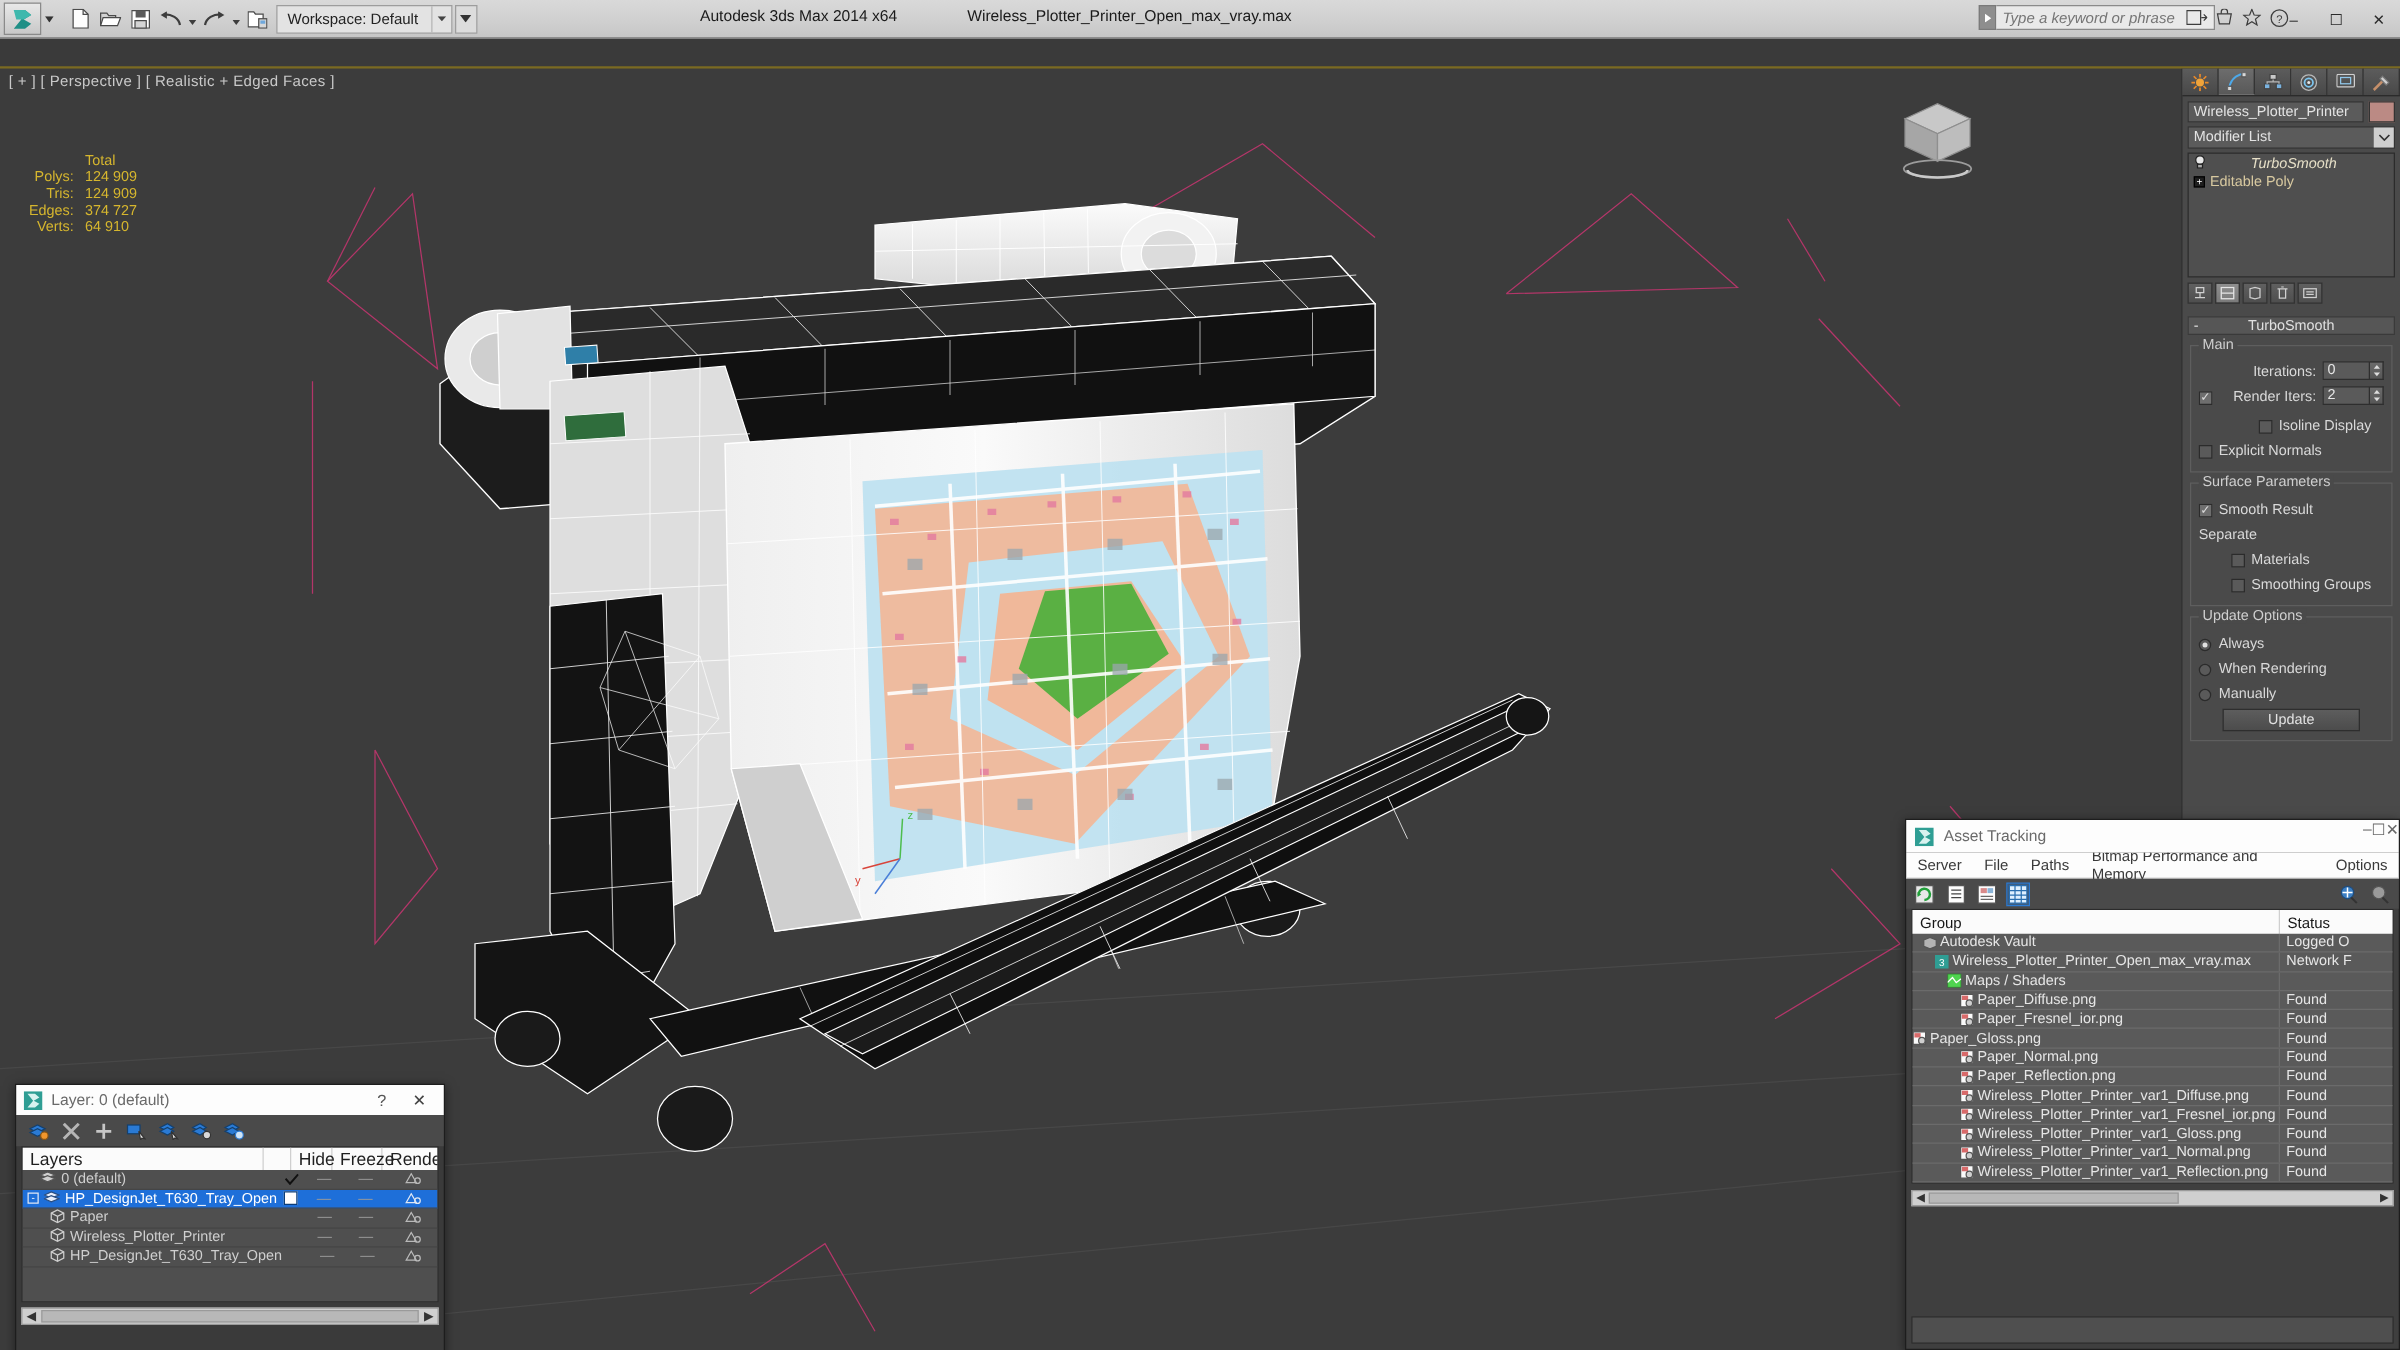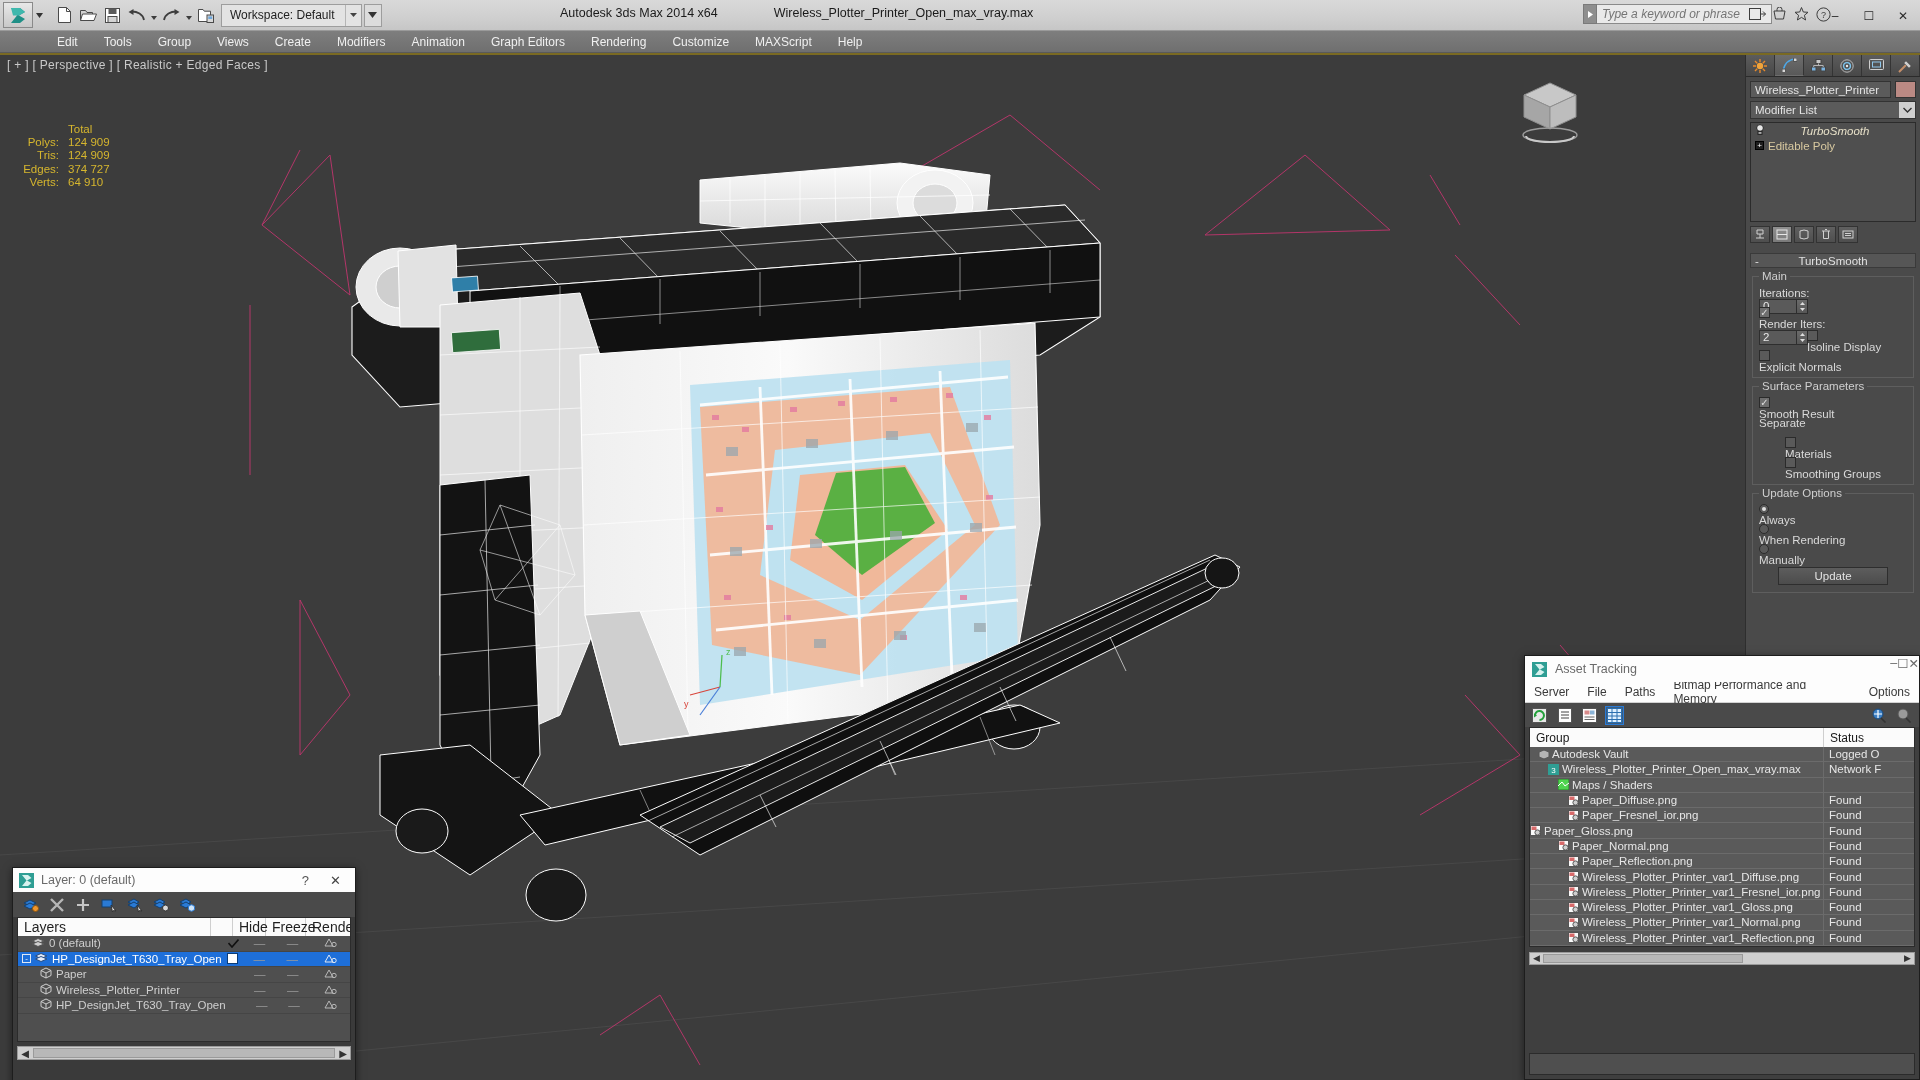--- a/index.html
+++ b/index.html
@@ -142,21 +142,21 @@
     margin:6px 4px 0 4px; height:15px; background:#565656; border:1px solid #3a3a3a;
     display:flex; align-items:center; justify-content:center; color:#e0e0e0; font-size:11.5px; position:relative;
   }
   .rollout-hdr .minus { position:absolute; left:4px; }
   .group {
     margin:8px 6px 0 6px; border:1px solid #5e5e5e; padding:10px 6px 7px 6px; position:relative;
   }
   .group > .gtitle {
     position:absolute; top:-7px; left:6px; background:#4a4a4a; padding:0 3px; font-size:11.5px; color:#cfcfcf;
   }
-  .prow { display:flex; align-items:flex-start; height:17px; margin-bottom:3px;flex-direction:column; }
+  .prow { display:flex; align-items:flex-end; height:17px; margin-bottom:3px; }
   .prow .plabel { font-size:11.5px; color:#d9d9d9; }
   .prow .plabel.r { text-align:right; flex:1; padding-right:5px; }
   .spin { display:flex; align-items:center; }
   .spin .sfield {
     width:38px; height:15px; background:#5a5a5a; border:1px solid #2e2e2e;
     color:#e6e6e6; font-size:11.5px; padding-left:3px; line-height:13px;
   }
   .spin .sarrows {
     width:11px; height:15px; background:linear-gradient(to bottom,#6b6b6b,#565656);
     border:1px solid #2e2e2e; border-left:none; display:flex; flex-direction:column;
@@ -352,34 +352,20 @@
       </div>
     </div>
 
     <div class="wincontrols">
       <div class="wc-min">–</div>
       <div class="wc-max">☐</div>
       <div class="wc-close">✕</div>
     </div>
   </div>
 
-  <div class="menubar">
-    <div class="mi">Edit</div>
-    <div class="mi">Tools</div>
-    <div class="mi">Group</div>
-    <div class="mi">Views</div>
-    <div class="mi">Create</div>
-    <div class="mi">Modifiers</div>
-    <div class="mi">Animation</div>
-    <div class="mi">Graph Editors</div>
-    <div class="mi">Rendering</div>
-    <div class="mi">Customize</div>
-    <div class="mi">MAXScript</div>
-    <div class="mi">Help</div>
-  </div>
   <div class="goldbar"></div>
 
   <div class="viewport">
     <svg class="vp-svg" width="1745" height="1025" viewBox="0 0 1745 1025">
       <defs>
         <linearGradient id="bodyG" x1="0" y1="0" x2="0" y2="1">
           <stop offset="0" stop-color="#f2f2f2"></stop>
             <stop offset="1" stop-color="#c9c9c9"></stop>
         </linearGradient>
         <linearGradient id="rollG" x1="0" y1="0" x2="0" y2="1">
@@ -1127,21 +1113,21 @@
                 <rect x="1.5" y="1.5" width="5" height="3.5" fill="#d86a6a"></rect>
                 <circle cx="7.5" cy="7.5" r="2.6" fill="#cfcfcf" stroke="#555"></circle>
               </svg>
           </span>
           <span>Paper_Gloss.png</span>
         </div>
         <div class="s">Found</div>
       </div>
 
       <div class="at-row">
-        <div class="n" style="padding-left:28px;align-items:center;">
+        <div class="n" style="padding-left:38px;align-items:center;">
           <span class="tiny-icon">
             <svg width="11" height="11" viewBox="0 0 11 11">
                 <rect x="0.5" y="0.5" width="10" height="10" fill="#fafafa" stroke="#555"></rect>
                 <rect x="1.5" y="1.5" width="5" height="3.5" fill="#d86a6a"></rect>
                 <circle cx="7.5" cy="7.5" r="2.6" fill="#cfcfcf" stroke="#555"></circle>
               </svg>
           </span>
           <span>Paper_Normal.png</span>
         </div>
         <div class="s">Found</div>

